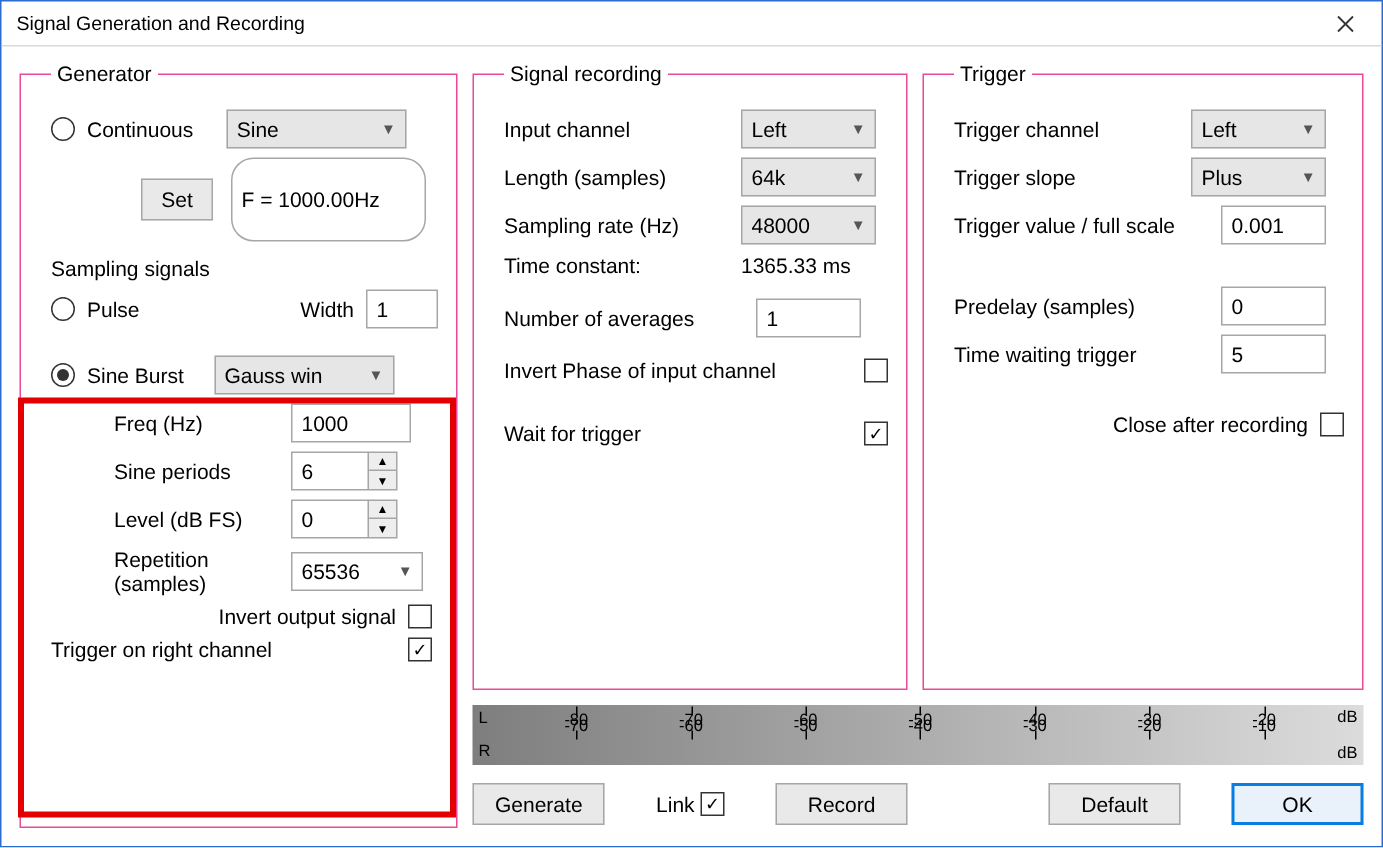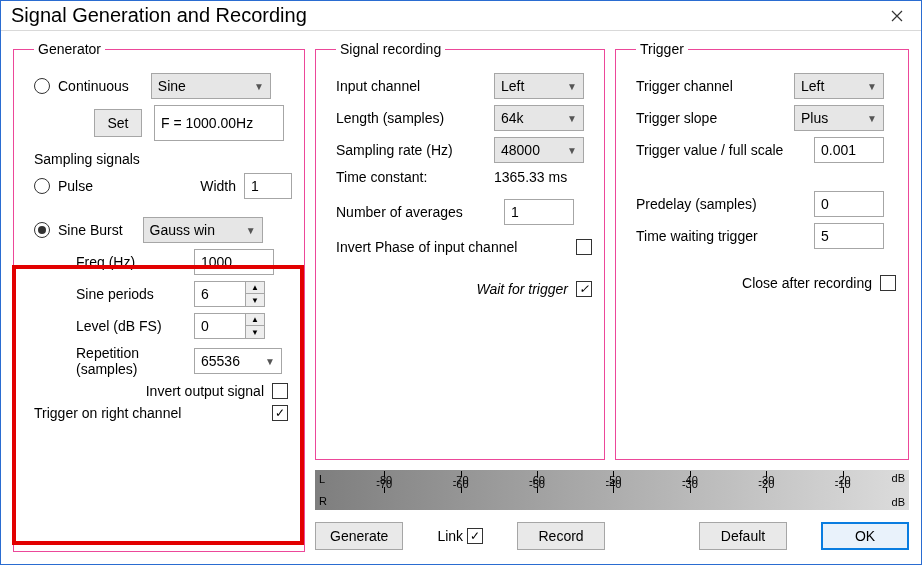--- a/index.html
+++ b/index.html
@@ -18,21 +18,21 @@
     display: flex;
     flex-direction: column;
   }
   .titlebar {
     height: 30px;
     display: flex;
     align-items: center;
     padding: 0 4px 0 10px;
     border-bottom: 1px solid #d9d9d9;
   }
-  .titlebar .title { flex: 1; font-size: 20px; }
+  .titlebar .title { flex: 1; font-size: 13px; }
   .titlebar .close {
     width: 40px; height: 28px;
     display: flex; align-items: center; justify-content: center;
     font-size: 16px; color: #333;
   }
   .body {
     flex: 1;
     padding: 10px 12px 12px 12px;
     display: flex;
     flex-direction: column;
@@ -161,21 +161,21 @@
           <div class="select" style="width:120px">
             <span>Sine</span>
             <span class="chev">▼</span>
           </div>
         </div>
 
         <div class="row" style="margin-left:60px; gap:12px;">
           <div class="btn" style="min-width:48px; padding:0 10px;">
             <span>Set</span>
           </div>
-          <div class="input" style="width:130px; height:36px;">
+          <div class="input" style="width:130px; height:56px;border-radius:15px;">
             <span>F = 1000.00Hz</span>
           </div>
         </div>
 
         <div class="gen-subhead">Sampling signals</div>
 
         <div class="row">
           <span class="radio"></span>
           <span class="label">Pulse</span>
           <span style="flex:1"></span>
@@ -280,21 +280,21 @@
             <div class="row" style="margin-top:14px;">
               <span class="label" style="width:160px">Number of averages</span>
               <div class="input" style="width:70px">
                 <span>1</span>
               </div>
             </div>
             <div class="row" style="margin-top:14px;">
               <span class="label" style="flex:1">Invert Phase of input channel</span>
               <span class="checkbox"></span>
             </div>
-            <div class="row" style="justify-content:flex-end; margin-top:26px;font-style:italic;">
+            <div class="row" style="justify-content:space-between; margin-top:26px;">
               <span class="label">Wait for trigger</span>
               <span class="checkbox checked"></span>
             </div>
           </fieldset>
 
           <fieldset class="group trigger">
             <legend>Trigger</legend>
 
             <div class="row">
               <span class="label" style="width:150px">Trigger channel</span>

